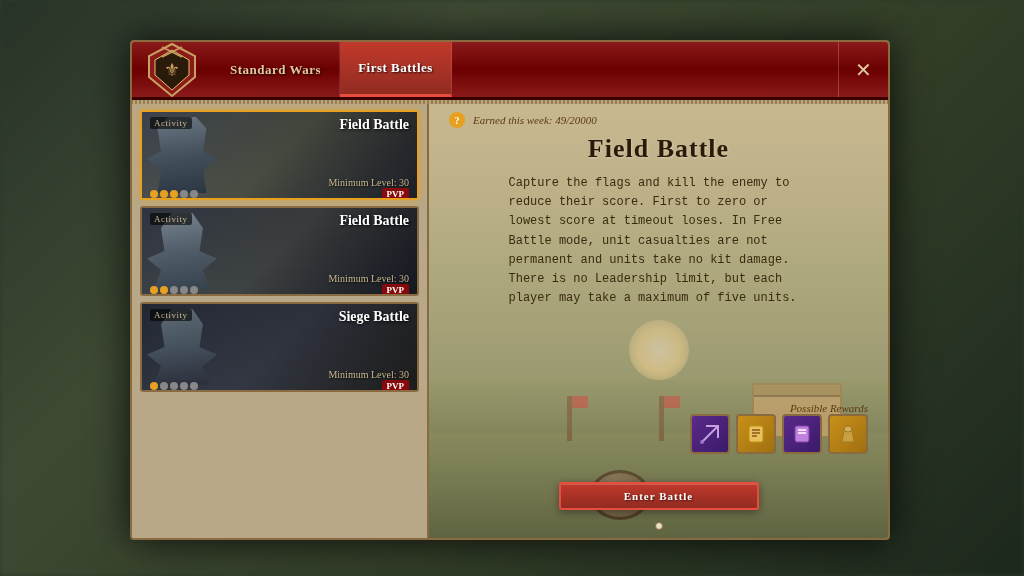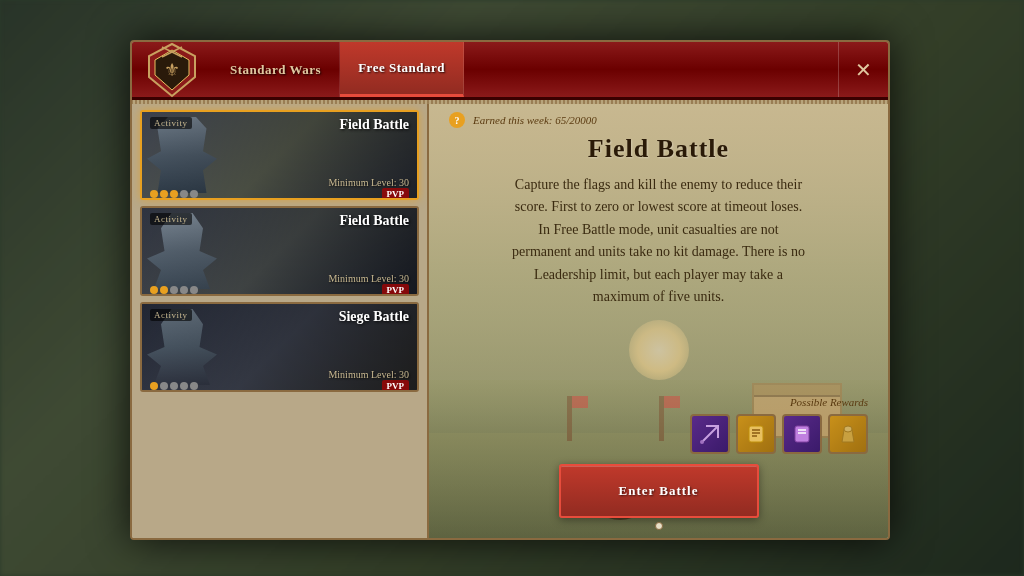--- a/index.html
+++ b/index.html
@@ -305,32 +305,32 @@
       font-weight: bold;
       color: #2a1a08;
       text-align: center;
       margin-bottom: 10px;
       text-shadow: 1px 1px 2px rgba(255,255,255,0.3);
       letter-spacing: 1px;
     }
 
     .detail-desc {
       color: #3a2a10;
-      font-size: 14px;
+      font-size: 12px;
       line-height: 1.6;
-      text-align: center;
+      text-align: left;
       max-width: 300px;
       margin: 0 auto 20px auto;
+      font-family: Liberation Mono, monospace;
     }
 
     .rewards-label {
       color: #5a3a10;
       font-size: 11px;
       font-style: italic;
-      margin-bottom: 6px;
       text-align: right;
     }
 
     .rewards-row {
       display: flex;
       justify-content: flex-end;
       gap: 6px;
       margin-bottom: 14px;
     }
 
@@ -349,27 +349,27 @@
       background: linear-gradient(135deg, #5a2a8a, #3a1a6a);
     }
 
     .reward-icon.gold {
       background: linear-gradient(135deg, #c8901a, #a07010);
     }
 
     .enter-battle-btn {
       display: block;
       width: 200px;
-      margin: 0 auto;
-      padding: 17px 0;
+      margin: 8px auto;
+      padding: 6px 0;
       background: linear-gradient(180deg, #c0392b 0%, #922b21 100%);
       border: 2px solid #e74c3c;
       border-radius: 3px;
       color: #fff;
-      font-size: 13px;
+      font-size: 11px;
       font-weight: bold;
       text-align: center;
       cursor: pointer;
       letter-spacing: 1px;
       text-shadow: 1px 1px 2px rgba(0,0,0,0.6);
       box-shadow: 0 2px 8px rgba(0,0,0,0.4), inset 0 1px 0 rgba(255,255,255,0.2);
       font-family: 'Georgia', serif;
       position: absolute;
       bottom: 20px;
       left: 50%;
@@ -432,21 +432,21 @@
         <polygon points="25,8 42,18 42,33 25,48 8,33 8,18" fill="#2a1a0a" stroke="#e8c060" stroke-width="1"></polygon>
         <text x="25" y="34" text-anchor="middle" fill="#c8a060" font-size="18" font-family="serif">⚜</text>
 
         <line x1="15" y1="5" x2="35" y2="15" stroke="#c8a060" stroke-width="1.5"></line>
         <line x1="35" y1="5" x2="15" y2="15" stroke="#c8a060" stroke-width="1.5"></line>
       </svg>
     </div>
 
     <nav class="nav-tabs">
       <div class="nav-tab">Standard Wars</div>
-      <div class="nav-tab active">Free Standard</div>
+      <div class="nav-tab active">First Battles</div>
     </nav>
 
     <div class="close-btn">✕</div>
   </div>
 
   <div class="body">
 
     <div class="list-panel">
 
       <div class="battle-item selected">
@@ -552,21 +552,21 @@
 
         <div style="position:absolute;bottom:5%;left:35%;width:70px;height:55px;">
           <div style="width:60px;height:50px;background:radial-gradient(ellipse at 40% 40%, #8a7a5a, #4a3a2a);border-radius:50%;border:3px solid #2a1a0a;"></div>
         </div>
       </div>
 
       <div class="detail-content">
 
         <div class="detail-header">
           <div class="question-icon">?</div>
-          <span class="earned-text">Earned this week: 65/20000</span>
+          <span class="earned-text">Earned this week: 49/20000</span>
         </div>
 
         <h2 class="detail-title">Field Battle</h2>
 
         <p class="detail-desc">Capture the flags and kill the enemy to reduce their score. First to zero or lowest score at timeout loses. In Free Battle mode, unit casualties are not permanent and units take no kit damage. There is no Leadership limit, but each player may take a maximum of five units.</p>
 
         <div style="position:absolute;bottom:70px;right:20px;">
           <div class="rewards-label">Possible Rewards</div>
           <div class="rewards-row">
             <div class="reward-icon purple">

